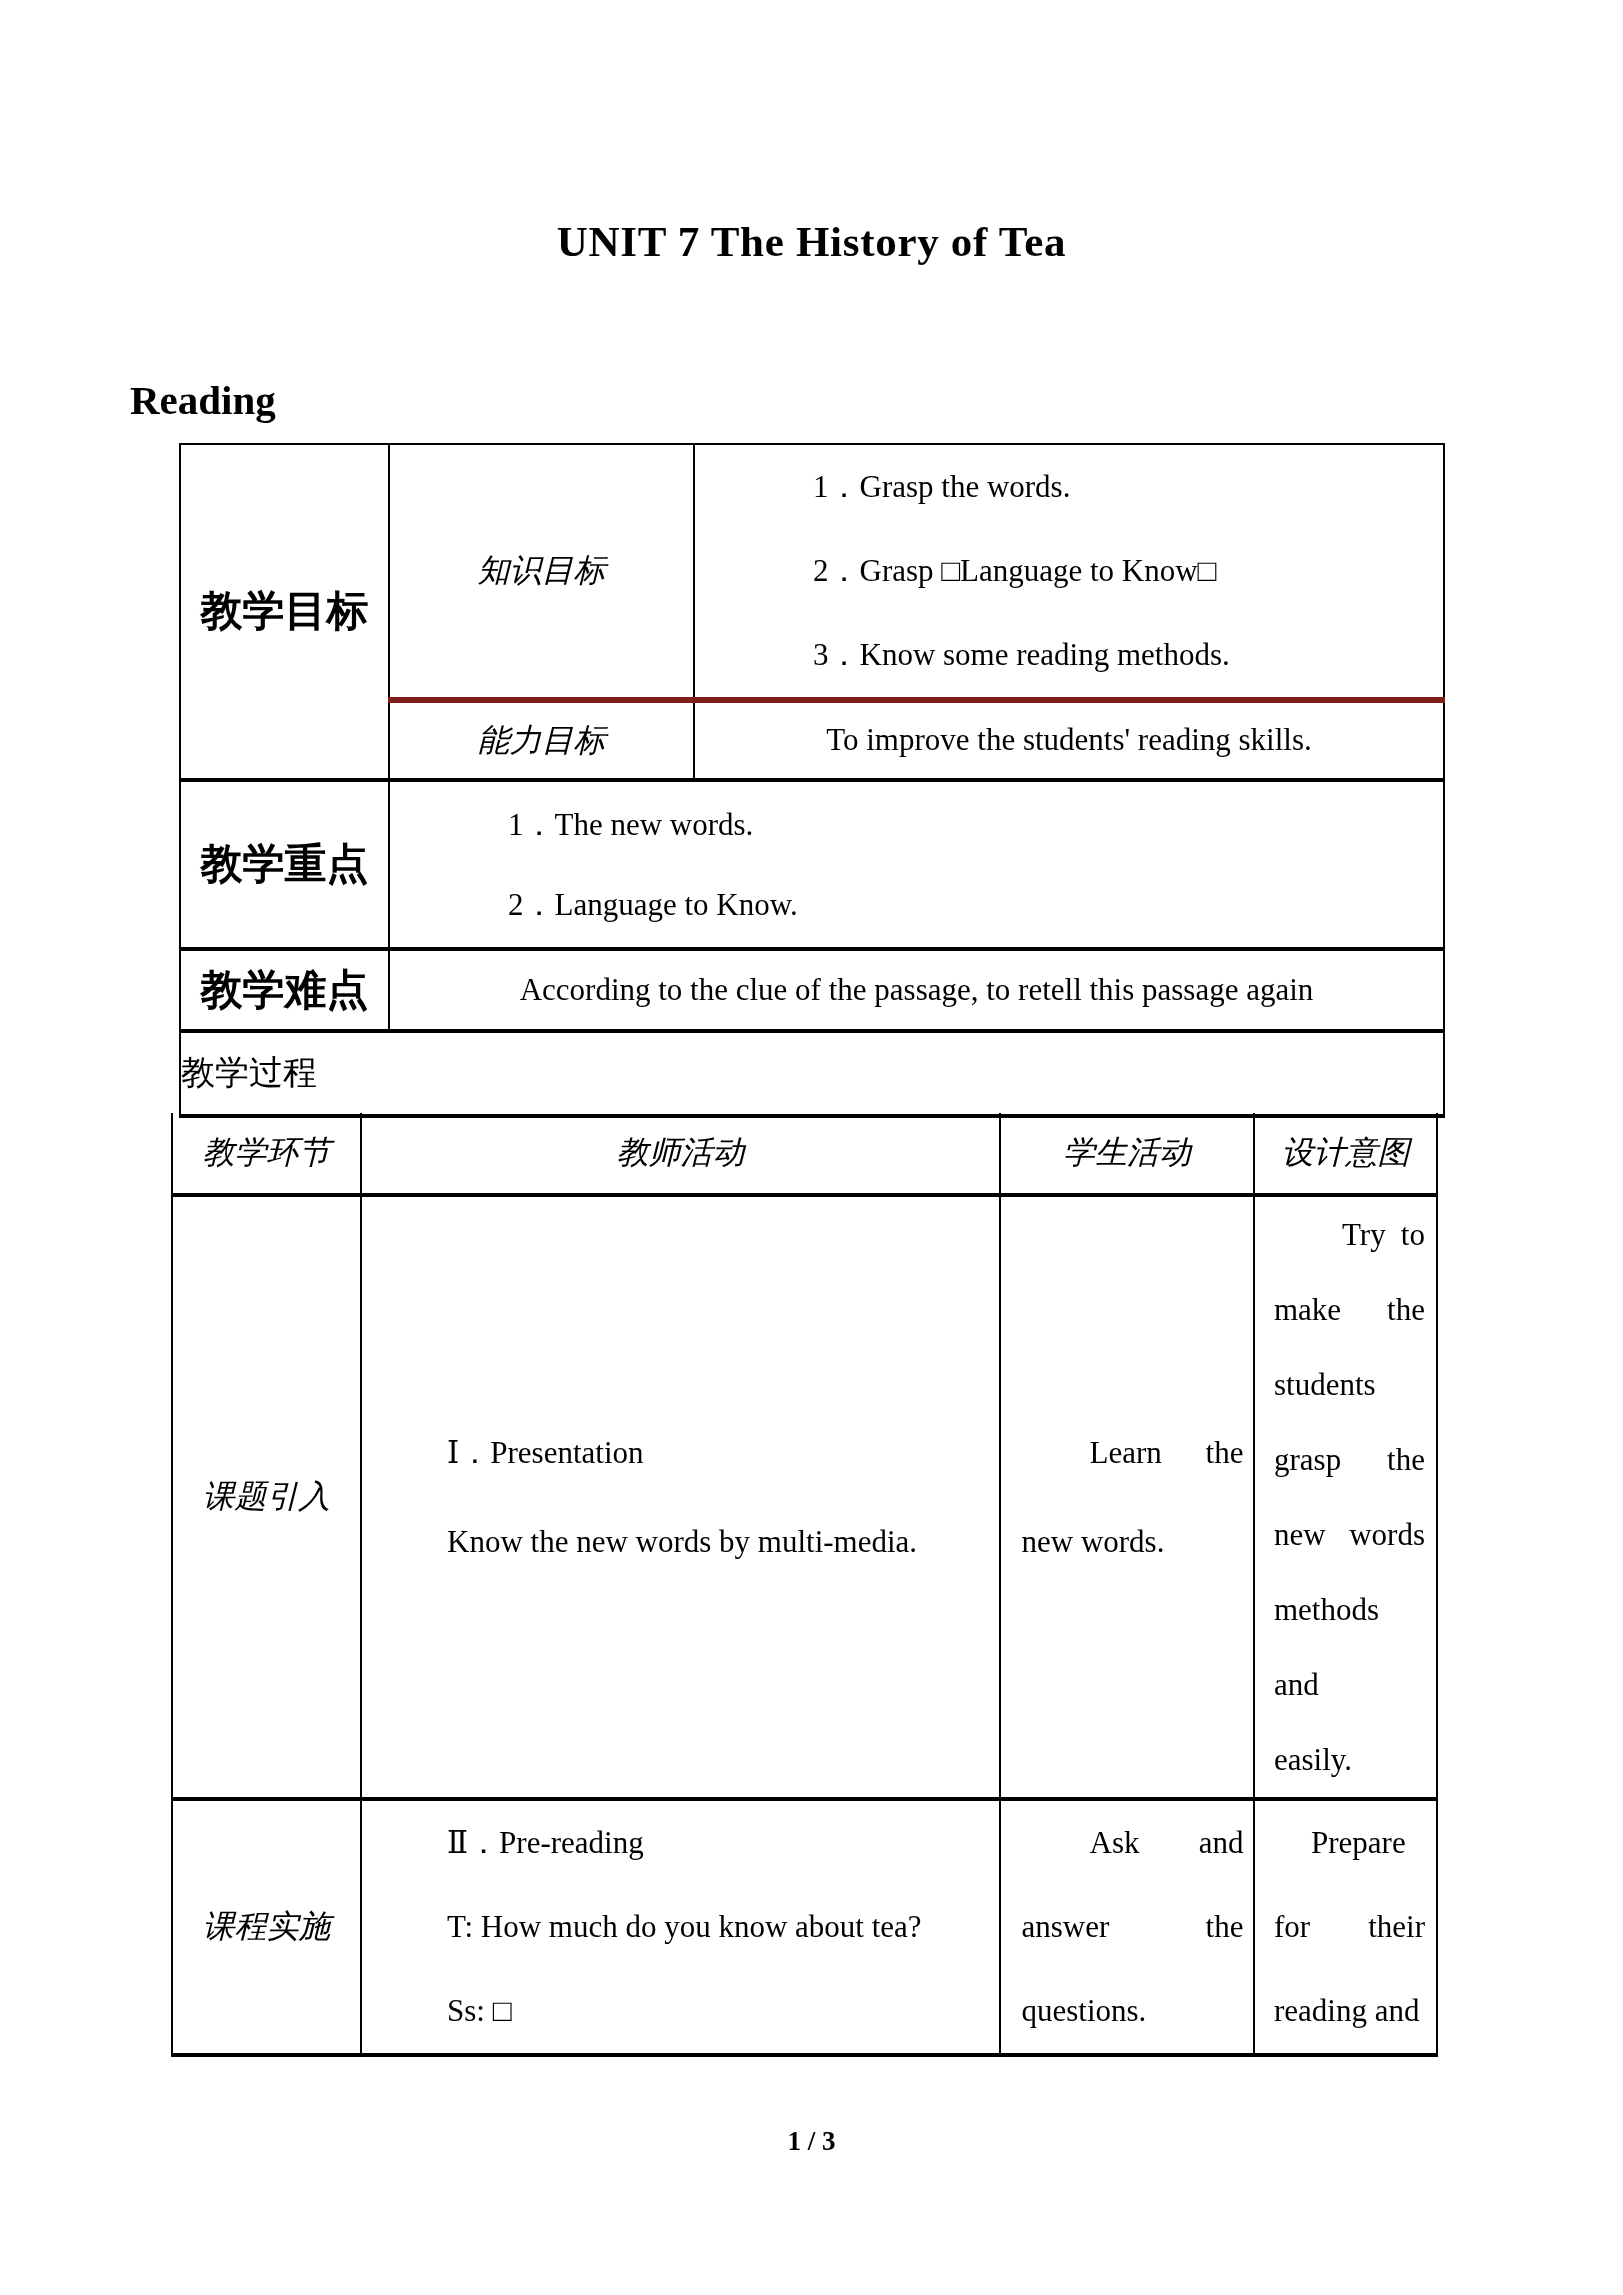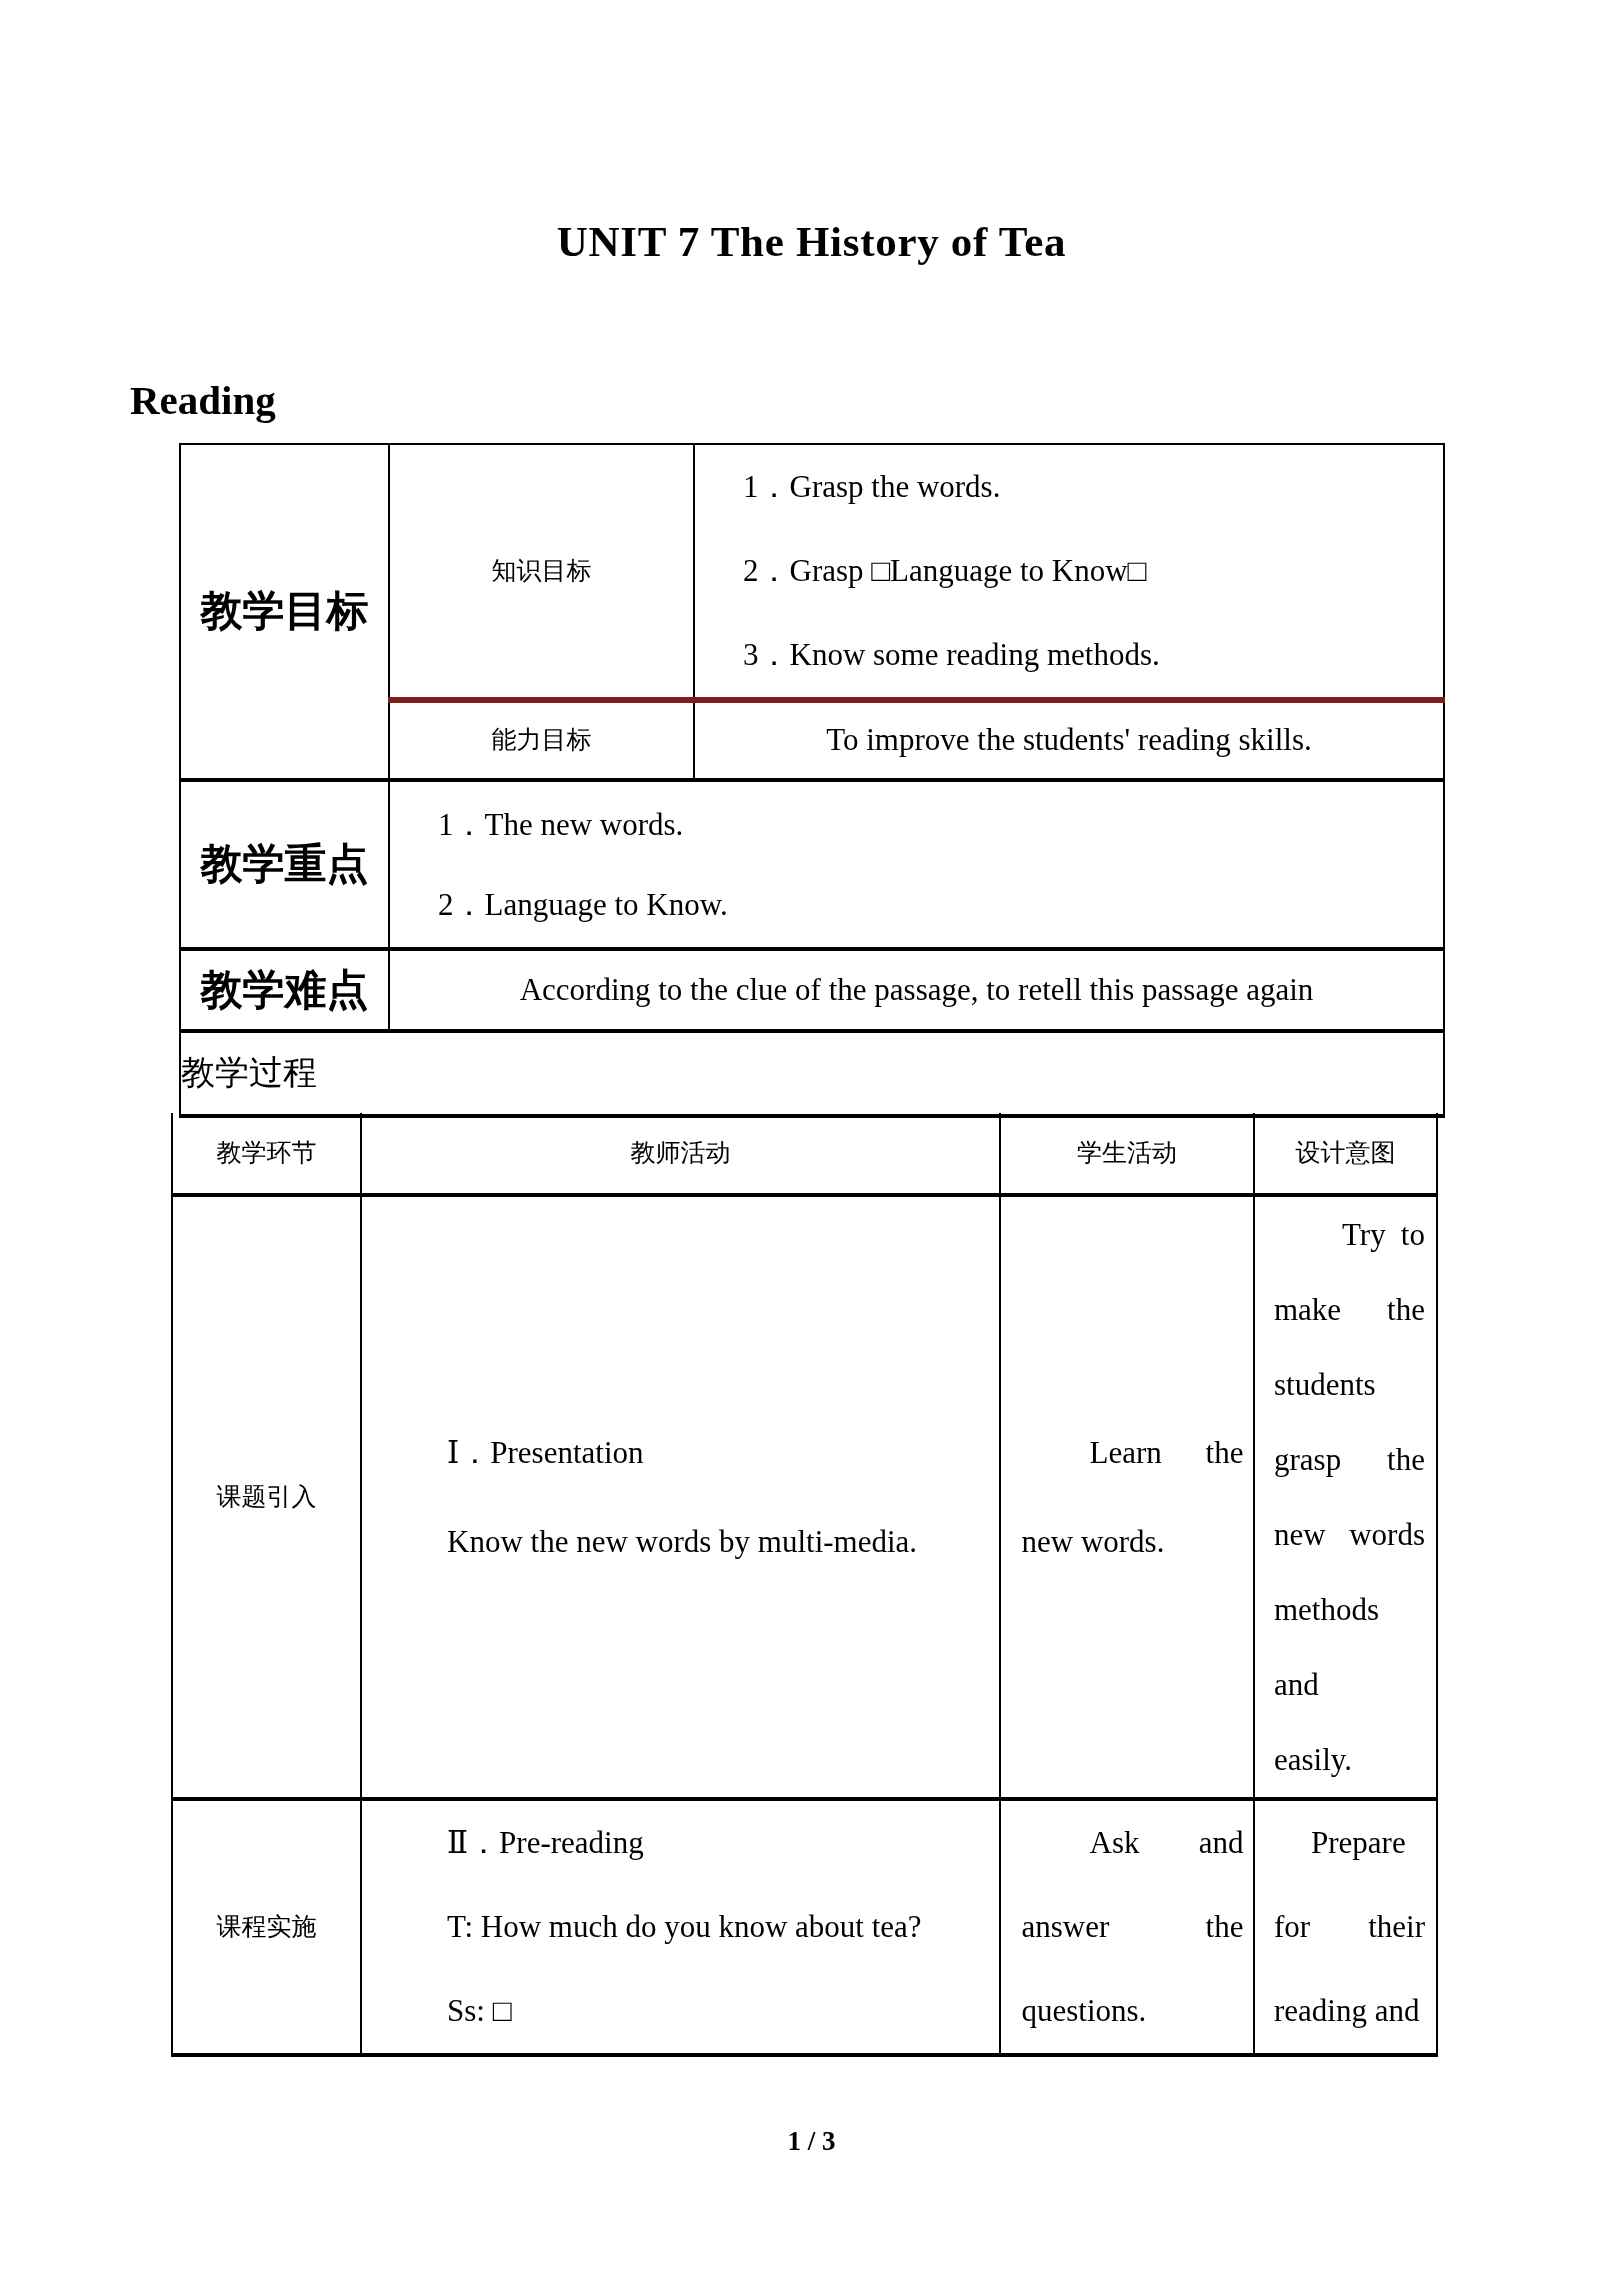--- a/index.html
+++ b/index.html
@@ -43,23 +43,23 @@
     border-right: 2px solid #000;
     border-top: 4.1px solid #000;
     border-bottom: 4.1px solid #000;
     vertical-align: middle;
     overflow: hidden;
   }
   #tableA tr:first-child td { border-top: 2.7px solid #000; }
   #tableA tr.rowA2 td { border-top: 6px solid #7f1d1d; }
   #tableB tr:first-child td { border-top: 0; }
   .cn-bold  { text-align: center; font-weight: bold; font-size: 42px; }
-  .cn-reg   { text-align: center; font-size: 25px; }
+  .cn-reg   { text-align: center; font-size: 32px; font-style: italic; }
   .banner   { text-align: left; font-weight: normal; font-size: 34px; }
-  .content  { padding-left: 48px; padding-right: 13.6px; }
+  .content  { padding-left: 118px; padding-right: 13.6px; }
   .content .ln { line-height: 84px; }
   .keypts .ln { line-height: 80px; }
   .center-text { text-align: center; padding-left: 6.8px; padding-right: 6.8px; }
   
   .t-cell { padding-left: 85px; padding-right: 20px; }
   .t-cell .ln { line-height: 89px; }
   .s-cell { padding-left: 20.5px; padding-right: 9.5px; }
   .s-cell .ln { line-height: 89px; }
   .i-cell { padding-left: 19px; padding-right: 11px; }
   .i-cell .ln { line-height: 75px; }

